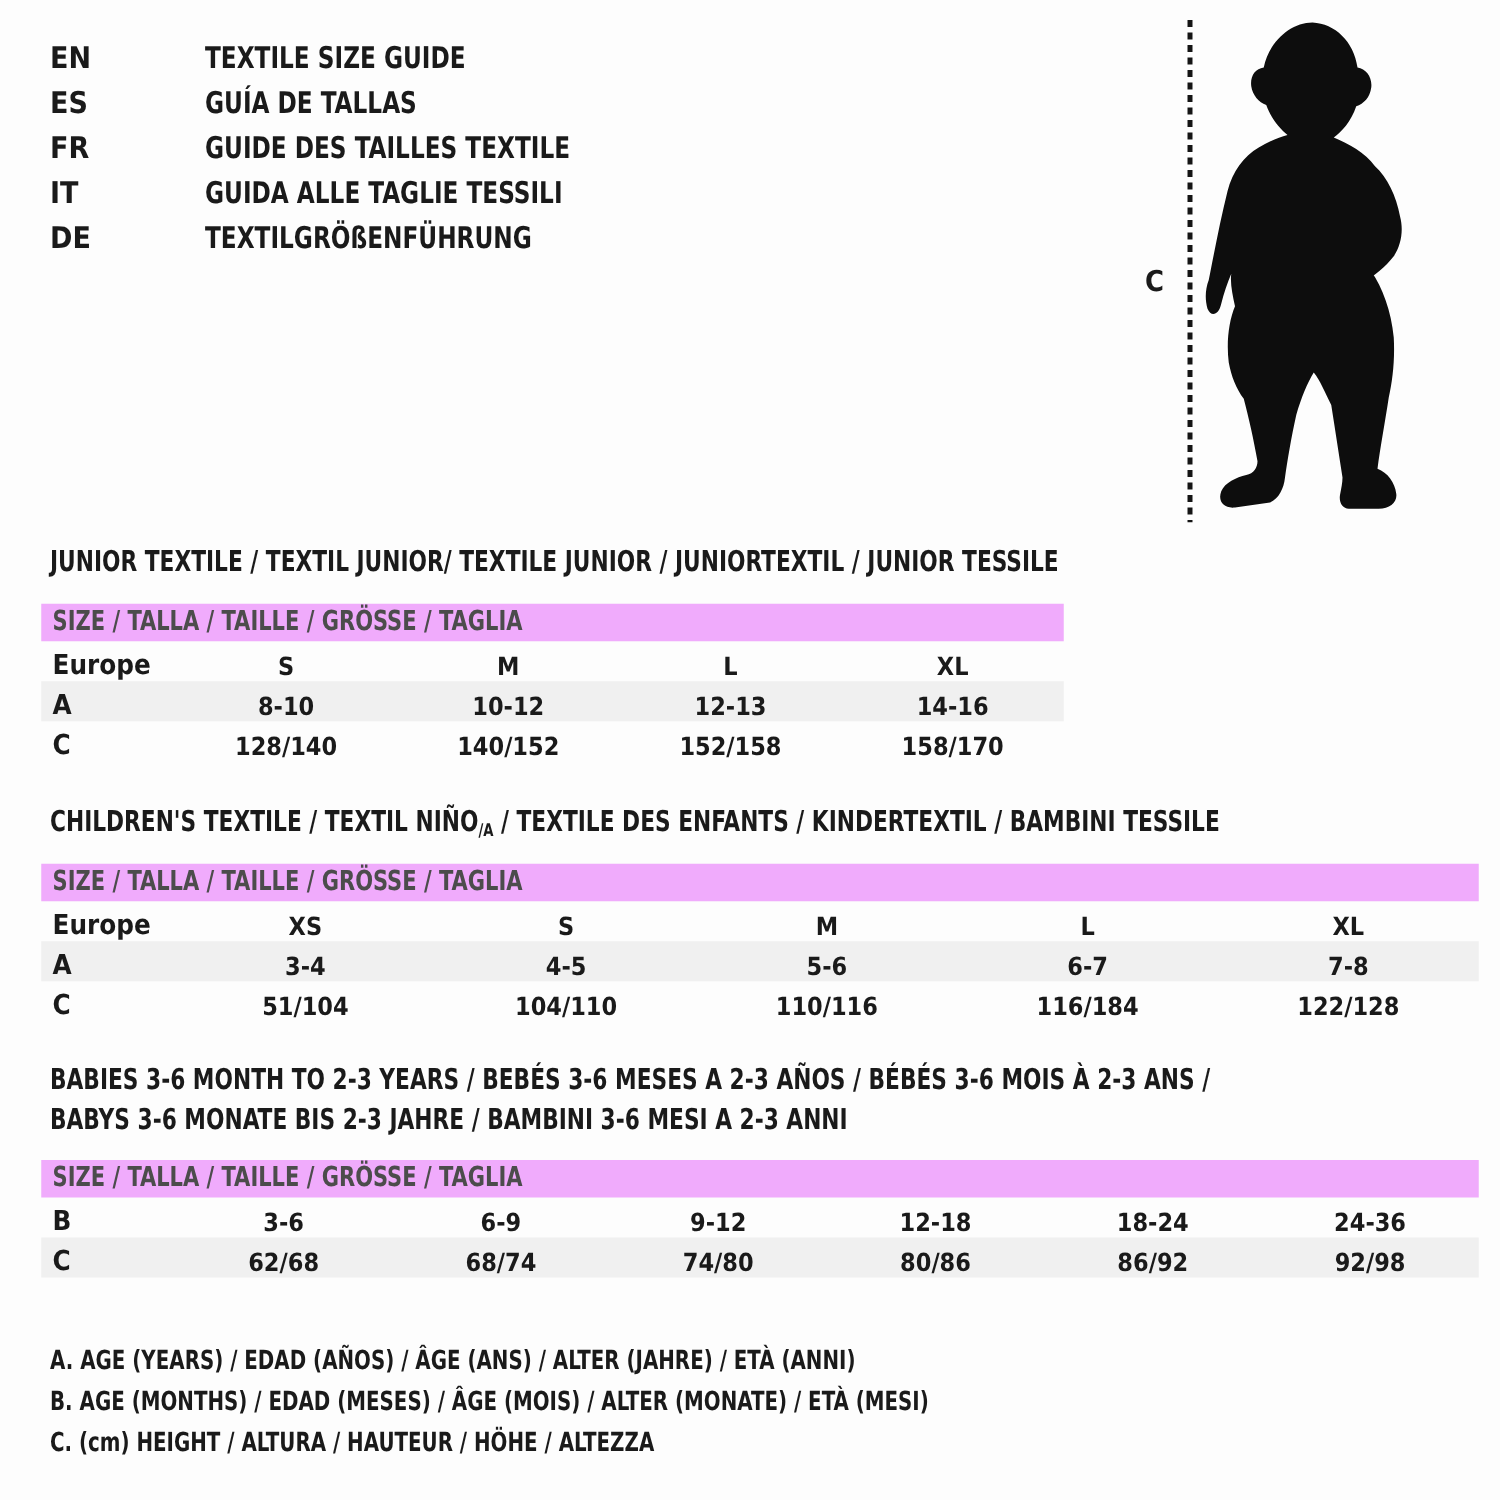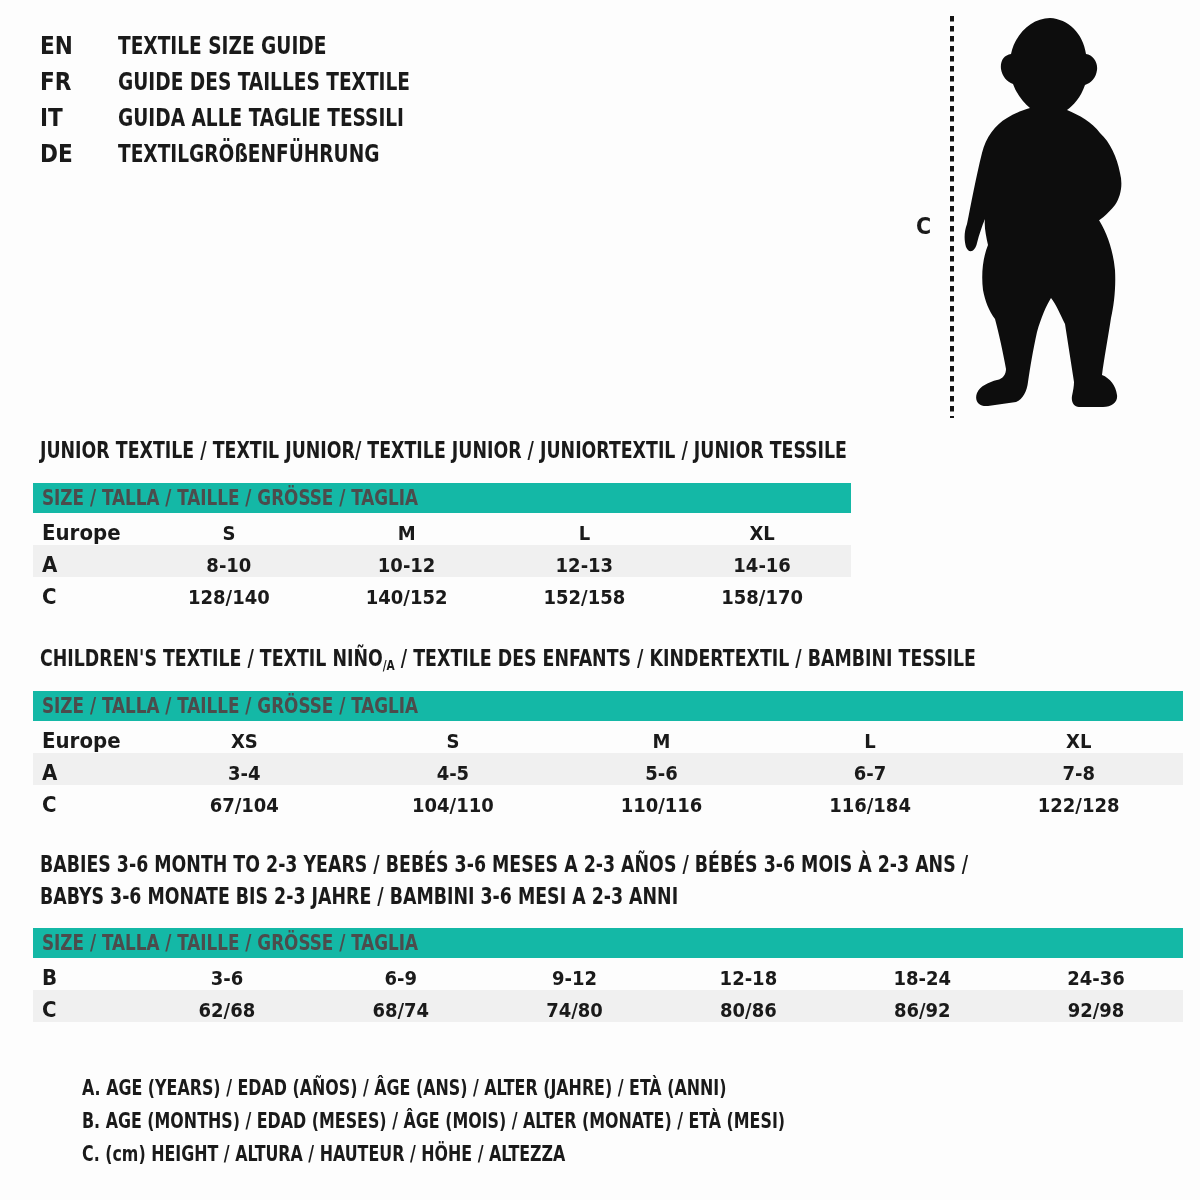--- a/index.html
+++ b/index.html
@@ -4,68 +4,72 @@
 <style>
   html,body { margin:0; padding:0; background:#ffffff; }
   .page {
     position:relative; width:1200px; height:1200px; overflow:hidden;
     background:#fdfdfd; color:#1a1a1a;
     font-family:"DejaVu Sans", sans-serif; font-stretch:condensed;
   }
 
   
   .lang-block { position:absolute; left:40px; top:28px; }
-  .lang-row { display:flex; height:36px; align-items:center; }
+  .lang-row { display:flex; height:36px; align-items:center;gap:46px; }
   .lang-code { flex:0 0 78px; font-weight:700; font-size:24px; }
   .lang-label { font-weight:700; font-size:24px; white-space:nowrap;
                 transform:scaleX(.86); transform-origin:0 50%; }
 
   
   .measure-line { position:absolute; left:948px; top:16px; }
   .figure-c { position:absolute; left:916px; top:213px; font-size:23px; font-weight:700; }
   .silhouette { position:absolute; left:964px; top:14px; }
 
   
   .section-title { position:absolute; left:40px; font-size:23px; font-weight:700;
                    white-space:nowrap; transform:scaleX(.84); transform-origin:0 0;
                    line-height:32px; }
   .sub { font-size:14px; vertical-align:-4px; }
 
   
   .size-table { position:absolute; left:33px; }
-  .size-header { height:30px; background:#14b8a6; color:#4c4c4c; line-height:30px;
+  .size-header { height:30px; background:#f0abfc; color:#4c4c4c; line-height:30px;
                  font-weight:700; font-size:22px; padding-left:9px; overflow:hidden; }
   .size-header span { display:inline-block; white-space:nowrap;
                       transform:scaleX(.85); transform-origin:0 50%; }
   .trow { display:flex; height:32px; align-items:flex-end; font-size:20px; font-weight:700; }
   .trow.shaded { background:#f0f0f0; }
   .tlabel { flex:0 0 107px; padding-left:9px; box-sizing:border-box; font-size:22px; }
   .tcell { flex:1 1 0; text-align:center; white-space:nowrap; }
 
   #table1 { top:483px; width:818px; }
   #table2 { top:691px; width:1150px; }
   #table3 { top:928px; width:1150px; }
   #s1-title { top:434px; }
   #s2-title { top:642px; }
   #s3-title { top:848px; }
 
   
-  .legend { position:absolute; left:40px; top:1072px;margin-left:42px; }
+  .legend { position:absolute; left:40px; top:1072px; }
   .legend-line { height:33px; line-height:33px; font-size:21px; font-weight:700;
                  white-space:nowrap; transform:scaleX(.84); transform-origin:0 50%; }
 </style>
 </head>
 <body>
 
 <div class="page">
 
   <div class="lang-block">
     <div class="lang-row">
       <span class="lang-code">EN</span>
       <span class="lang-label">TEXTILE SIZE GUIDE</span>
+    </div>
+    <div class="lang-row">
+      <span class="lang-code">ES</span>
+      <span class="lang-label">GUÍA DE TALLAS</span>
     </div>
     <div class="lang-row">
       <span class="lang-code">FR</span>
       <span class="lang-label">GUIDE DES TAILLES TEXTILE</span>
     </div>
     <div class="lang-row">
       <span class="lang-code">IT</span>
       <span class="lang-label">GUIDA ALLE TAGLIE TESSILI</span>
     </div>
     <div class="lang-row">
@@ -143,21 +147,21 @@
     <div class="trow shaded">
       <span class="tlabel">A</span>
       <span class="tcell">3-4</span>
       <span class="tcell">4-5</span>
       <span class="tcell">5-6</span>
       <span class="tcell">6-7</span>
       <span class="tcell">7-8</span>
     </div>
     <div class="trow">
       <span class="tlabel">C</span>
-      <span class="tcell">67/104</span>
+      <span class="tcell">51/104</span>
       <span class="tcell">104/110</span>
       <span class="tcell">110/116</span>
       <span class="tcell">116/184</span>
       <span class="tcell">122/128</span>
     </div>
   </div>
 
   <div class="section-title" id="s3-title">
     <div>BABIES 3-6 MONTH TO 2-3 YEARS / BEBÉS 3-6 MESES A 2-3 AÑOS / BÉBÉS 3-6 MOIS À 2-3 ANS /</div>
     <div>BABYS 3-6 MONATE BIS 2-3 JAHRE / BAMBINI 3-6 MESI A 2-3 ANNI</div>

